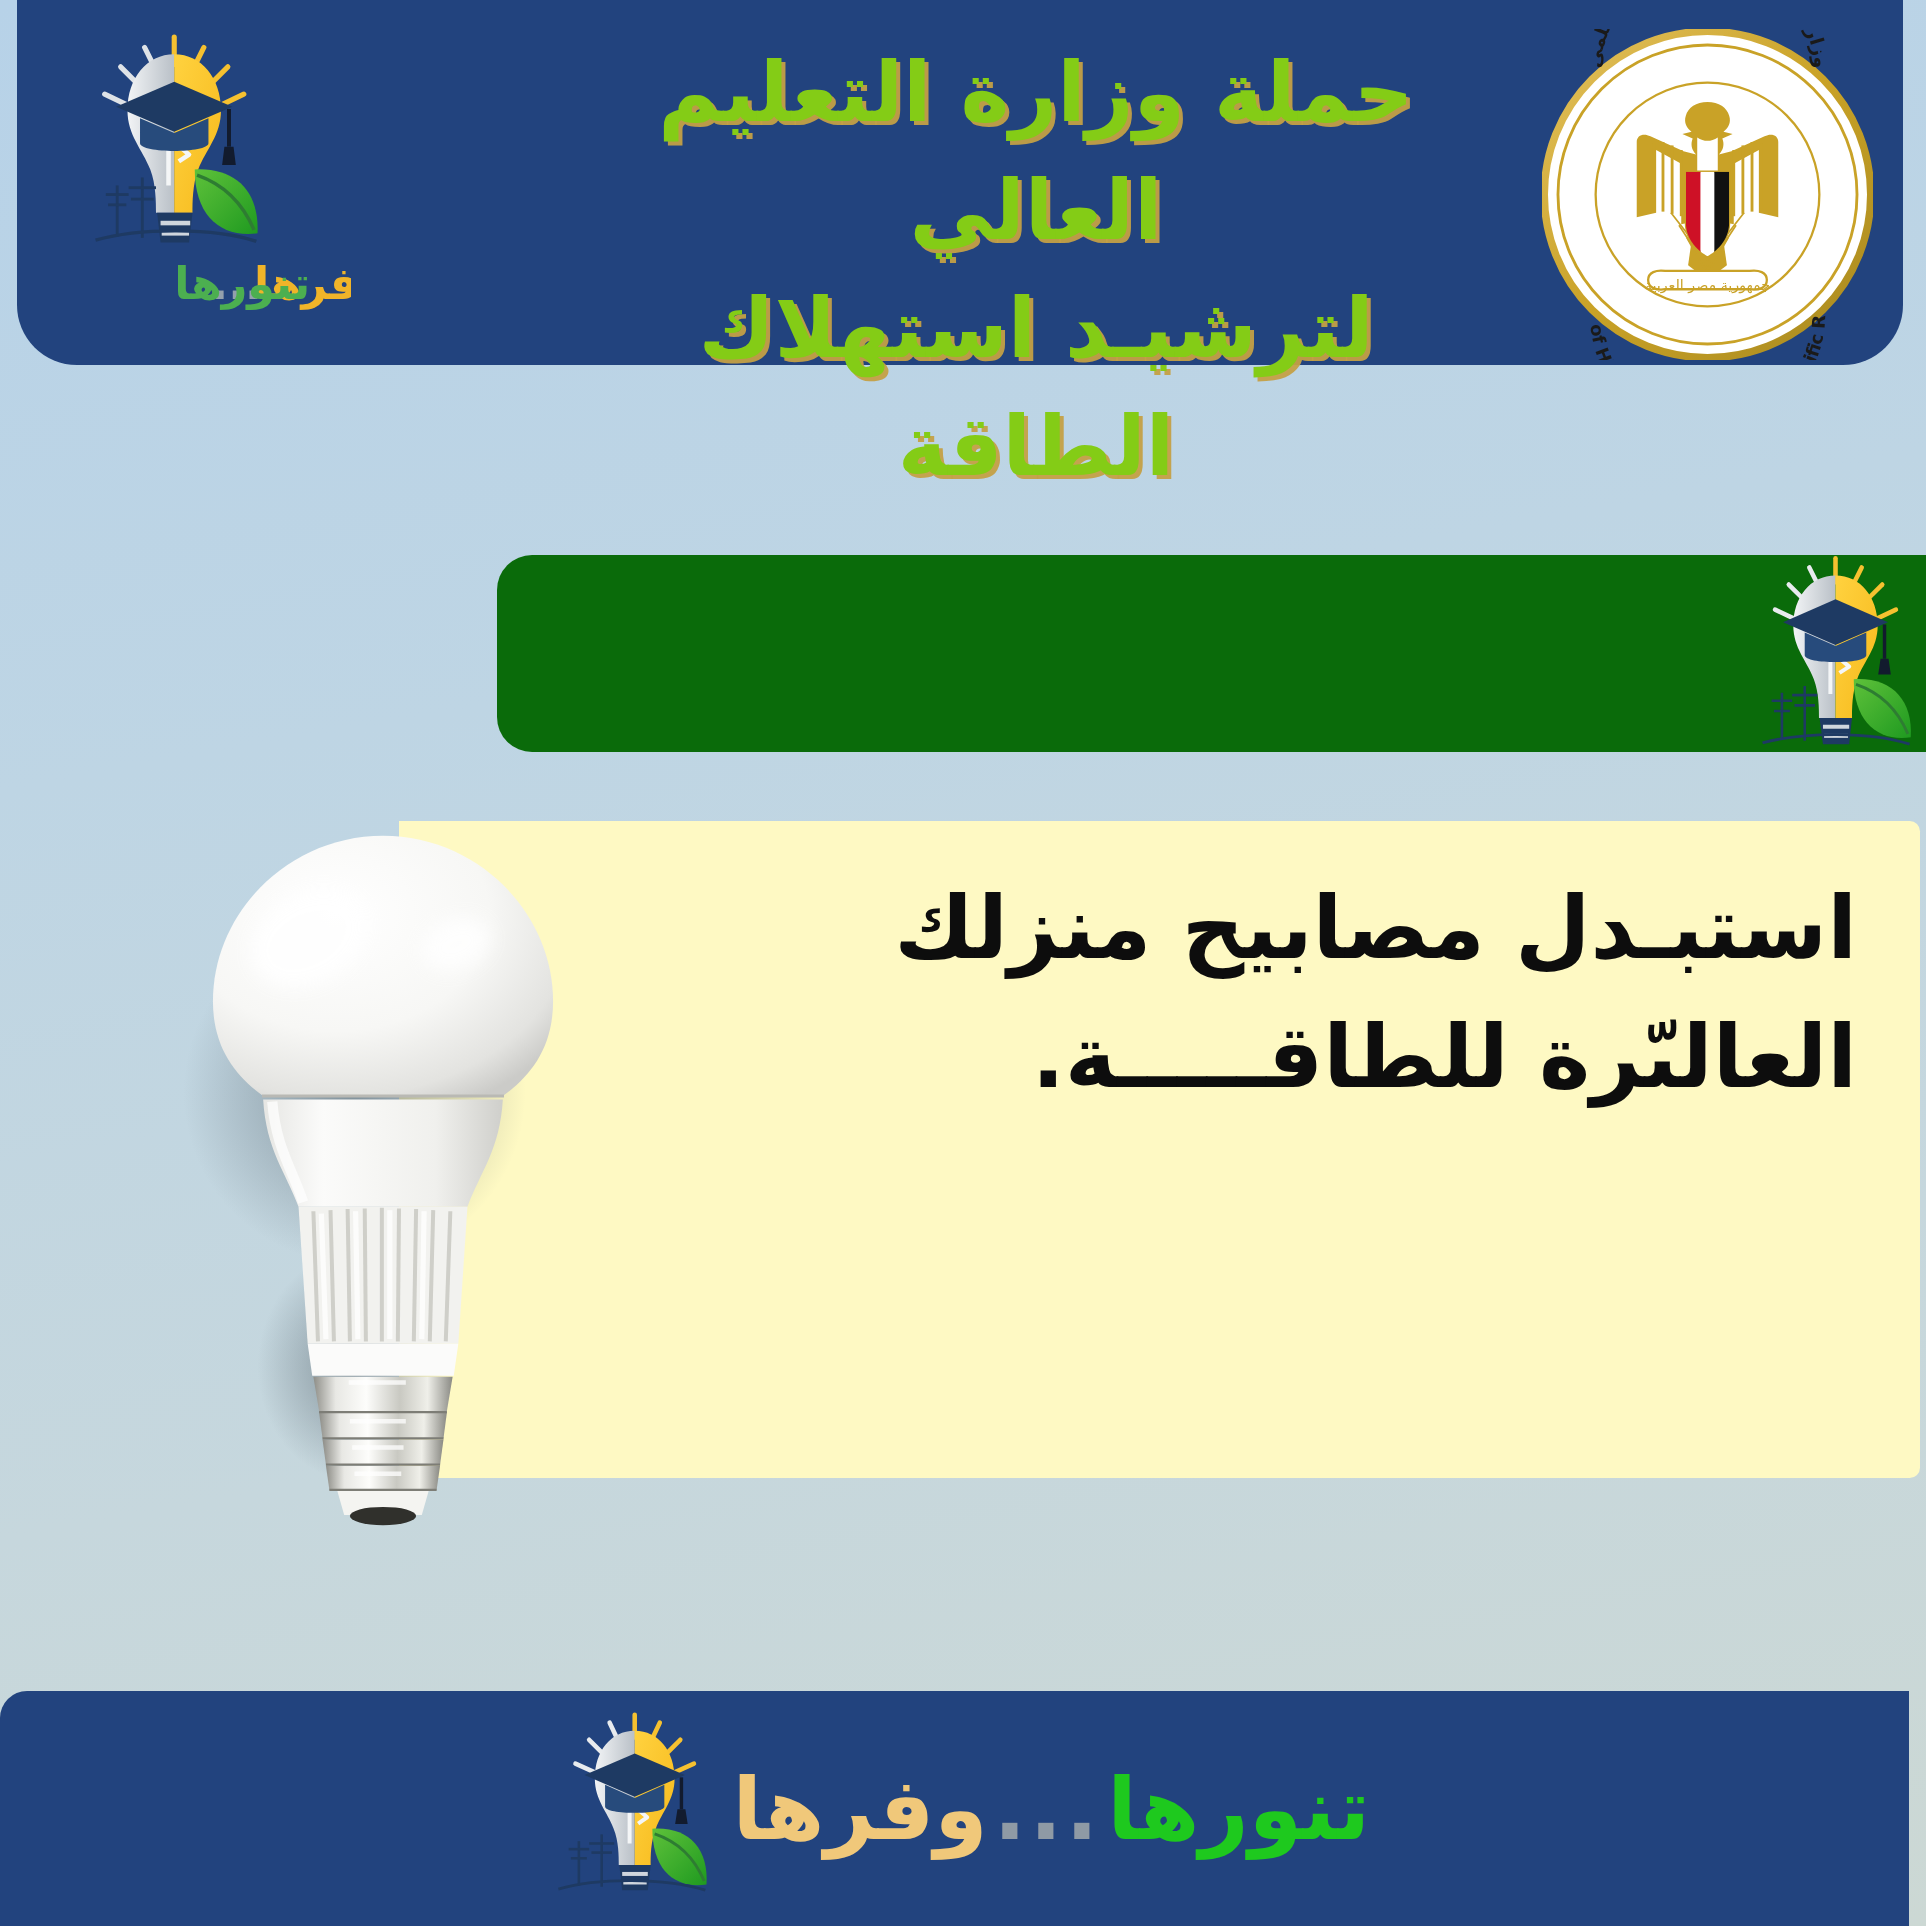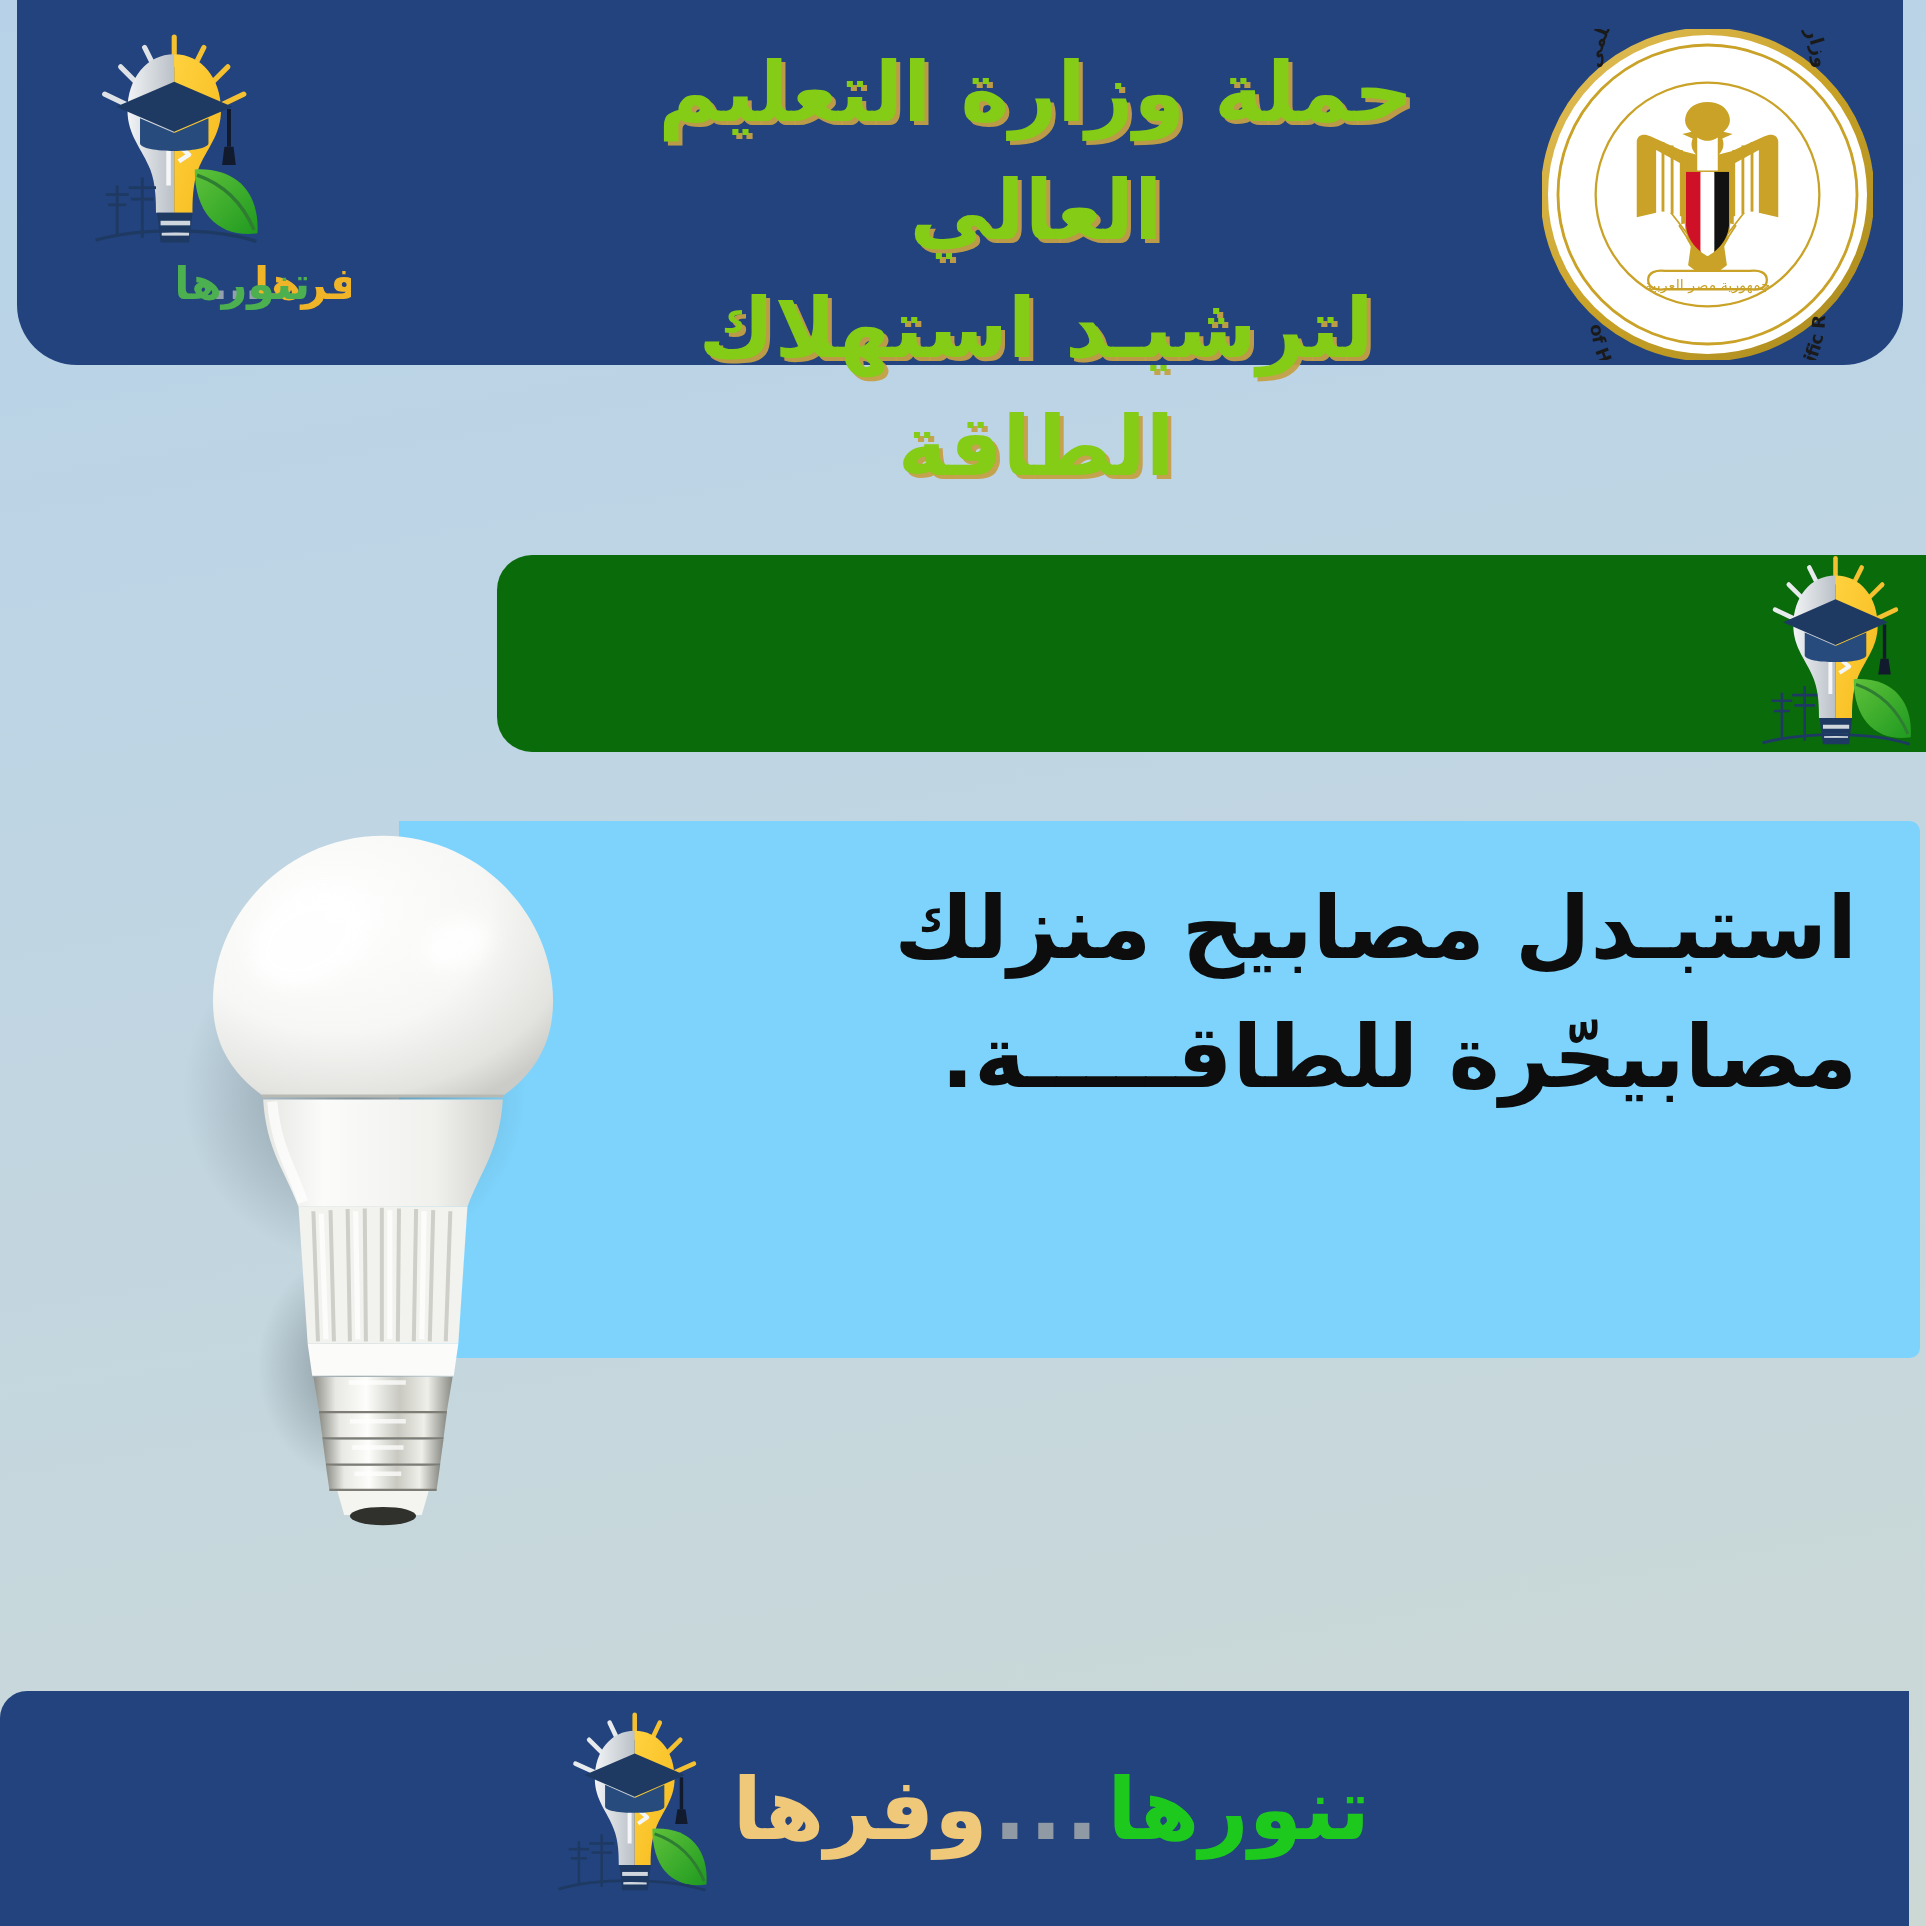--- a/index.html
+++ b/index.html
@@ -46,22 +46,22 @@
   .green-banner-text{
     position:absolute;right:188px;top:50%;transform:translateY(-50%);
     color:#ffffff;font-size:75px;font-weight:bold;white-space:nowrap;
     text-shadow:3.4px 3.4px 0 rgba(190,170,70,.75);direction:rtl;
   }
   .green-banner-logo{position:absolute;right:5.7px;top:-12.6px;width:171px;height:223px;}
   .green-banner-logo svg{width:100%;height:100%;display:block;}
 
   
   .yellow-box{
-    position:absolute;left:399px;top:821px;width:1521px;height:537px;
-    background:#7dd3fc;border-radius:0 10.3px 10.3px 0;
+    position:absolute;left:399px;top:821px;width:1521px;height:657px;
+    background:#fef9c3;border-radius:0 10.3px 10.3px 0;
   }
   .yellow-lines{
     position:absolute;right:63px;top:43px;width:1341px;
     direction:rtl;text-align:right;
   }
   .yl{
     font-size:87px;font-weight:bold;line-height:1.48;
     white-space:nowrap;display:block;
   }
   .yl-1{color:#0d0d0d;}
@@ -270,21 +270,21 @@
         <line x1="78" y1="286" x2="114" y2="286"></line>
         <path d="M22 352 C94 332 212 332 280 354" stroke-width="5"></path>
       </g>
     </svg>
   </div>
 </div>
 
 <div class="yellow-box">
   <div class="yellow-lines">
     <span class="yl yl-1">استبـدل مصابيح منزلك</span>
-    <span class="yl yl-3">مصابيحّرة للطاقـــــة.</span>
+    <span class="yl yl-3">العالىّرة للطاقـــــة.</span>
   </div>
 </div>
 
 <div class="bulb-photo">
   <svg viewBox="0 0 760 1330" xmlns="http://www.w3.org/2000/svg">
     <defs>
       <radialGradient id="domeg" cx="0.36" cy="0.3" r="0.82">
         <stop offset="0" stop-color="#ffffff"></stop>
         <stop offset="0.55" stop-color="#f7f7f5"></stop>
         <stop offset="0.86" stop-color="#e3e3e0"></stop>

